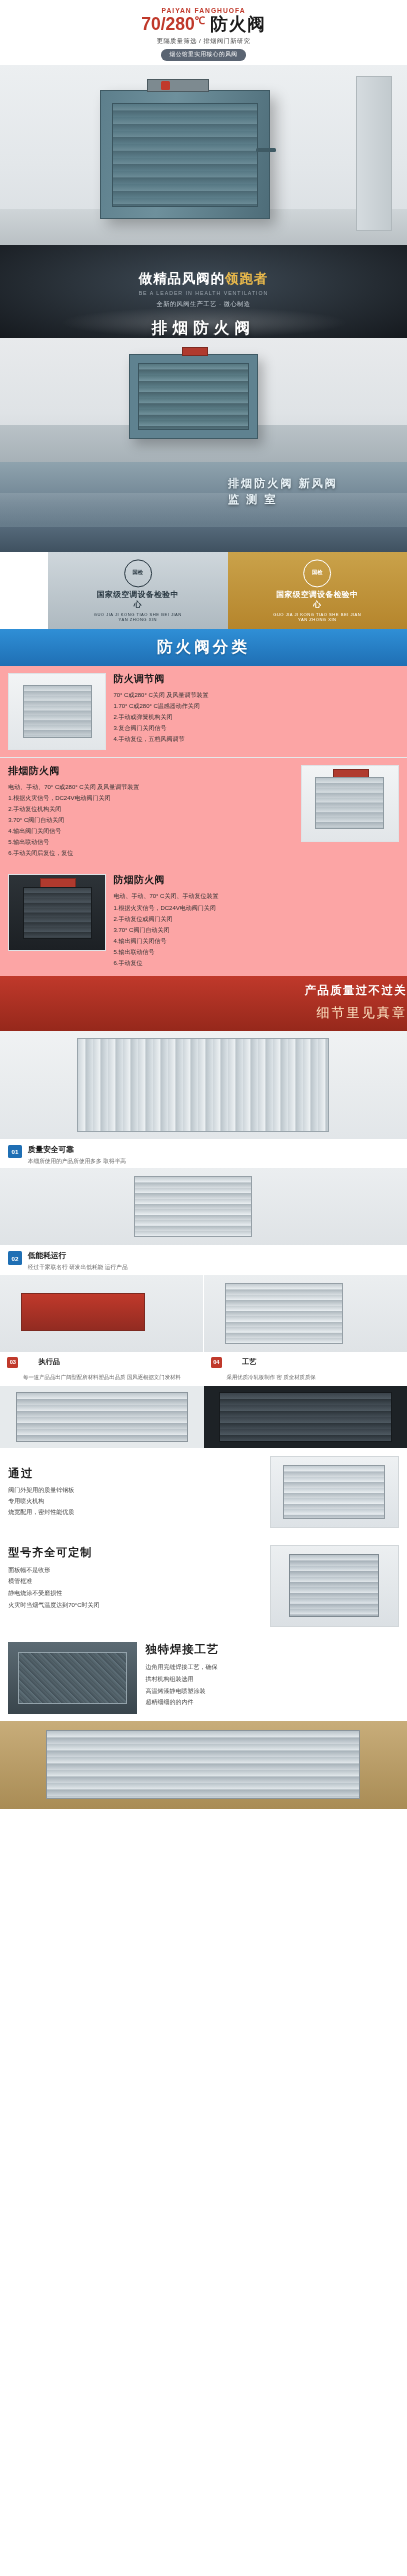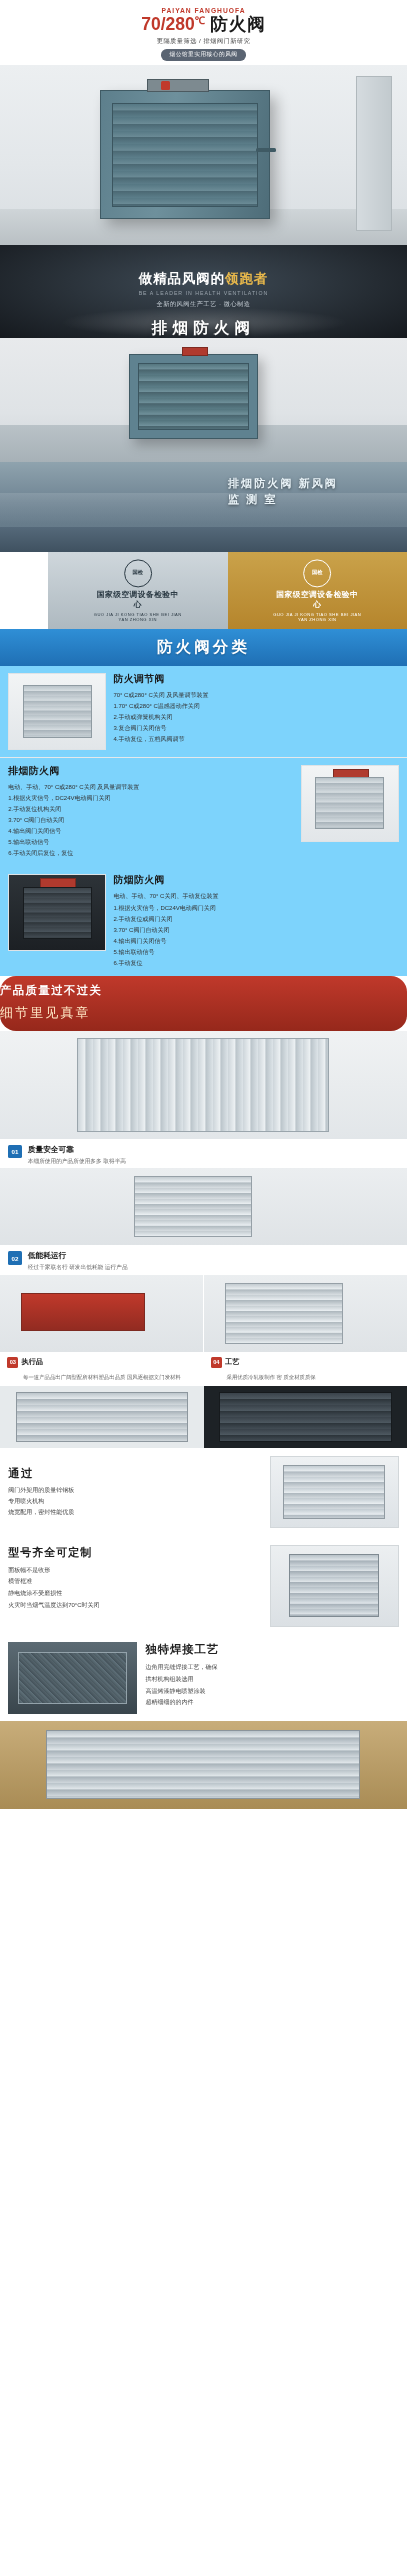--- a/index.html
+++ b/index.html
@@ -200,21 +200,21 @@
     color:#fff; text-align:center; padding:8.2px 0 7.2px 0;
   }
   .section-title .t {
     font-size:15.5px; font-weight:bold; letter-spacing:3.1px;
     text-shadow:0 1px 2.1px rgba(0,0,0,.25);
   }
 
   
   .spec {
     display:flex; align-items:flex-start; gap:7.2px;
-    padding:7.2px 8.2px; background:#7dd3fc;
+    padding:7.2px 8.2px; background:#fca5a5;
   }
   .spec.reverse { flex-direction: row-reverse; }
   .spec-img {
     width:98px; height:77px; flex:0 0 98px;
     background: linear-gradient(180deg,#f2f4f5,#e2e6e9);
     border:0.5px solid #dfe3e6; position:relative; overflow:hidden;
   }
   .spec-img .unit {
     position:absolute; left:13.4px; top:11.3px; right:13.4px; bottom:11.3px;
     background: repeating-linear-gradient(180deg,#b9c3c9 0px,#d6dde1 4.6px,#a9b4bb 5.2px,#c6ced3 9.8px);
@@ -235,21 +235,21 @@
     margin-bottom:4.1px;
   }
   .spec-list { list-style:none; }
   .spec-list li {
     font-size:6px; color:#333; line-height:1.85;
   }
 
   
   .quality {
     background: linear-gradient(180deg,#c0392b,#96281b);
-    color:#fff; text-align:left; padding:7.2px 0 8.2px 0;border-radius:16px;
+    color:#fff; text-align:right; padding:7.2px 0 8.2px 0;
   }
   .quality .l1 { font-size:11.3px; font-weight:bold; letter-spacing:1.5px; }
   .quality .l2 { font-size:13px; letter-spacing:2.1px; margin-top:6px; color:#ffe9c7; }
 
   
   .detail-photo {
     width:407px; height:108px; position:relative;
     background: linear-gradient(180deg,#f0f2f3 0%,#e2e6e9 100%);
   }
   .detail-photo .grillev {
@@ -284,21 +284,21 @@
   .silverpanel {
     position:absolute; left:20.6px; top:8.2px; width:118px; height:61px;
     background: repeating-linear-gradient(180deg,#c3cbd0 0px,#e9eef1 5.2px,#aeb8be 5.7px,#d7dde1 10.8px);
     border:1px solid #96a0a7;
   }
 
   
   .craft-row { display:flex; gap:0; }
   .craft-card { flex:1; position:relative; }
   .craft-card .ch {
-    display:flex; align-items:center; gap:3px; padding:5.2px 7.2px;
+    display:flex; align-items:center; gap:20px; padding:5.2px 7.2px;
   }
   .craft-card .cn2 {
     width:11.3px;height:11.3px;background:#c0392b;color:#fff;border-radius:1.5px;
     font-size:5.7px;display:flex;align-items:center;justify-content:center;font-weight:bold;
   }
   .craft-card .ct { font-size:7.2px; font-weight:bold; }
   .craft-card .cd { font-size:5.4px; color:#666; padding:0 7.2px 4.1px 23px; line-height:1.6; }
   .craft-img { height:62px; position:relative; overflow:hidden; background:#e6eaec; }
   .craft-img .duct {
     position:absolute; left:15.5px; top:6.2px; right:15.5px; bottom:6.2px;

